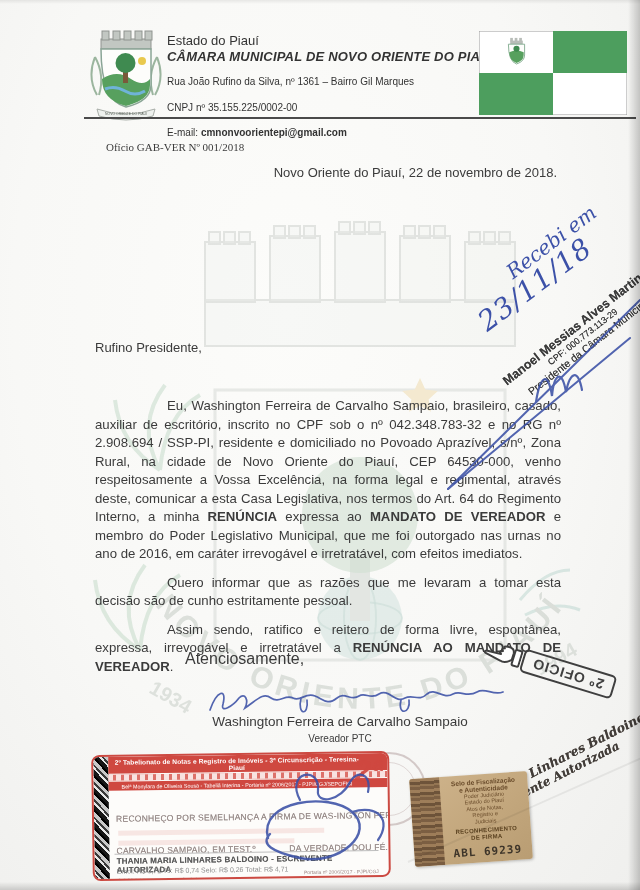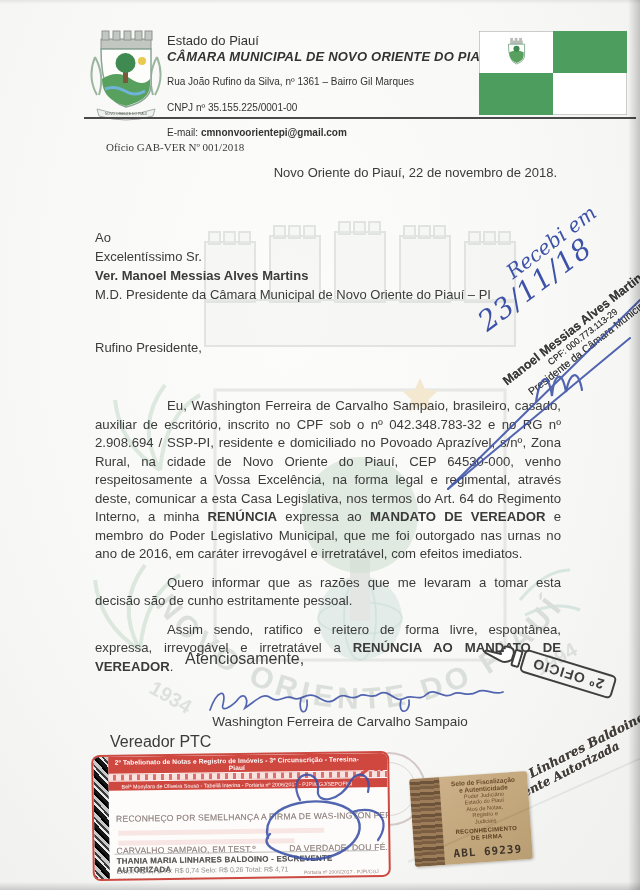--- a/index.html
+++ b/index.html
@@ -28,21 +28,21 @@
   .refline { left:106px; top:141px; font-size:11px; z-index:2;font-family:Liberation Serif, serif; }
   .dateline { left:95px; top:165px; width:462px; text-align:right; font-size:13px; z-index:2; }
   .addressee { left:95px; top:228px; font-size:13px; line-height:19px; z-index:2; }
   .addr-bold { font-weight:bold; }
   .salutation { left:95px; top:340px; font-size:13px; z-index:2; }
   .bodytext { left:95px; top:397px; width:466px; font-size:13.2px; line-height:18.5px; text-align:justify; z-index:2; }
   .bodytext p { text-indent:72px; }
   .bodytext p + p { margin-top:10px; }
   .closing { left:185px; top:650px; font-size:16px; z-index:2; }
   .signer-name { left:110px; top:714px; width:460px; text-align:center; font-size:13.5px; font-weight:normal; z-index:2; }
-  .signer-title { left:110px; top:733px; width:460px; font-size:16px; z-index:2; }
+  .signer-title { left:110px; top:733px; width:460px; text-align:center; font-size:10px; z-index:2; }
   
   .hand-blue { color:#3c51a8; font-family:"DejaVu Serif", serif; font-style:italic; z-index:4; }
   .received-1 { left:498px; top:230px; font-size:20px; transform:rotate(-37deg); }
   .received-2 { left:468px; top:268px; font-size:28px; transform:rotate(-37deg); letter-spacing:1px; }
   .president-stamp { left:487px; top:318px; width:190px; transform:rotate(-38deg); text-align:center; color:#3b3b3b; z-index:3; text-shadow:0 0 .6px #555; }
   .ps-name { font-size:12.5px; font-weight:bold; }
   .ps-cpf { font-size:9px; }
   .ps-role { font-size:10.5px; }
   .oficio { left:480px; top:655px; display:flex; align-items:center; gap:1px; transform:rotate(197deg); color:#3f3f3f; z-index:3; }
   .obox { border:2.5px solid #3f3f3f; border-radius:5px; padding:2px 9px; font-size:14px; font-weight:bold; letter-spacing:1px; white-space:nowrap; }
@@ -164,21 +164,21 @@
     <rect x="36" y="40" width="5" height="16" fill="#7a5a3a"></rect>
     <circle cx="38.5" cy="36" r="10" fill="#3f8a50"></circle>
     <path d="M10 82 Q39 92 68 82 L66 89 Q39 97 12 89 Z" fill="#eef1ee" stroke="#a8aea8" stroke-width="1"></path>
     <text x="39" y="88" text-anchor="middle" font-family="Liberation Sans, sans-serif" font-size="3.4" fill="#5a625a">NOVO ORIENTE DO PIAUÍ</text>
   </svg>
 
   <div class="abs hdr-text">
     <div class="hdr-line1">Estado do Piauí</div>
     <div class="hdr-chamber">CÂMARA MUNICIPAL DE NOVO ORIENTE DO PIAUÍ</div>
     <div class="hdr-small">Rua João Rufino da Silva, nº 1361 – Bairro Gil Marques</div>
-    <div class="hdr-small">CNPJ nº 35.155.225/0001-00</div>
+    <div class="hdr-small">CNPJ nº 35.155.225/0002-00</div>
     <div class="hdr-small hdr-email"><span>E-mail:</span> <b>cmnonvoorientepi@gmail.com</b></div>
   </div>
 
   <svg class="abs flag" width="148" height="84" viewBox="0 0 148 84">
     <rect x="0" y="0" width="148" height="84" fill="#ffffff" stroke="#9a9a9a" stroke-width="1"></rect>
     <rect x="74" y="0" width="74" height="42" fill="#4d9e5e"></rect>
     <rect x="0" y="42" width="74" height="42" fill="#4d9e5e"></rect>
     <g transform="translate(24,6) scale(0.9)">
       <rect x="8" y="4" width="14" height="4" fill="#b8bdb8"></rect>
       <rect x="8" y="1" width="3" height="4" fill="#b8bdb8"></rect>
@@ -188,26 +188,20 @@
       <path d="M7 17 Q15 13 23 17 L23 20 Q23 26 15 29 Q7 26 7 17 Z" fill="#57a05e"></path>
       <circle cx="15" cy="13" r="3.4" fill="#3f8a50"></circle>
     </g>
   </svg>
 
   <div class="abs hrule"></div>
 
   <div class="abs refline">Ofício GAB-VER Nº 001/2018</div>
   <div class="abs dateline">Novo Oriente do Piauí, 22 de novembro de 2018.</div>
 
-  <div class="abs addressee">
-    <div>Ao</div>
-    <div>Excelentíssimo Sr.</div>
-    <div class="addr-bold">Ver. Manoel Messias Alves Martins</div>
-    <div>M.D. Presidente da Câmara Municipal de Novo Oriente do Piauí – PI</div>
-  </div>
 
   <div class="abs salutation">Rufino Presidente,</div>
 
   <div class="abs bodytext">
     <p><span>Eu, Washington Ferreira de Carvalho Sampaio, brasileiro, casado, auxiliar de escritório, inscrito no CPF sob o nº 042.348.783-32 e no RG nº 2.908.694 / SSP-PI, residente e domiciliado no Povoado Aprazível, s/nº, Zona Rural, na cidade de Novo Oriente do Piauí, CEP 64530-000, venho respeitosamente a Vossa Excelência, na forma legal e regimental, através deste, comunicar a esta Casa Legislativa, nos termos do Art. 64 do Regimento Interno, a minha </span><b>RENÚNCIA</b><span> expressa ao </span><b>MANDATO DE VEREADOR</b><span> e membro do Poder Legislativo Municipal, que me foi outorgado nas urnas no ano de 2016, em caráter irrevogável e irretratável, com efeitos imediatos.</span></p>
     <p><span>Quero informar que as razões que me levaram a tomar esta decisão são de cunho estritamente pessoal.</span></p>
     <p><span>Assim sendo, ratifico e reitero de forma livre, espontânea, expressa, irrevogável e irretratável a </span><b>RENÚNCIA AO MANDATO DE VEREADOR</b><span>.</span></p>
   </div>
 
   <div class="abs closing">Atenciosamente,</div>

